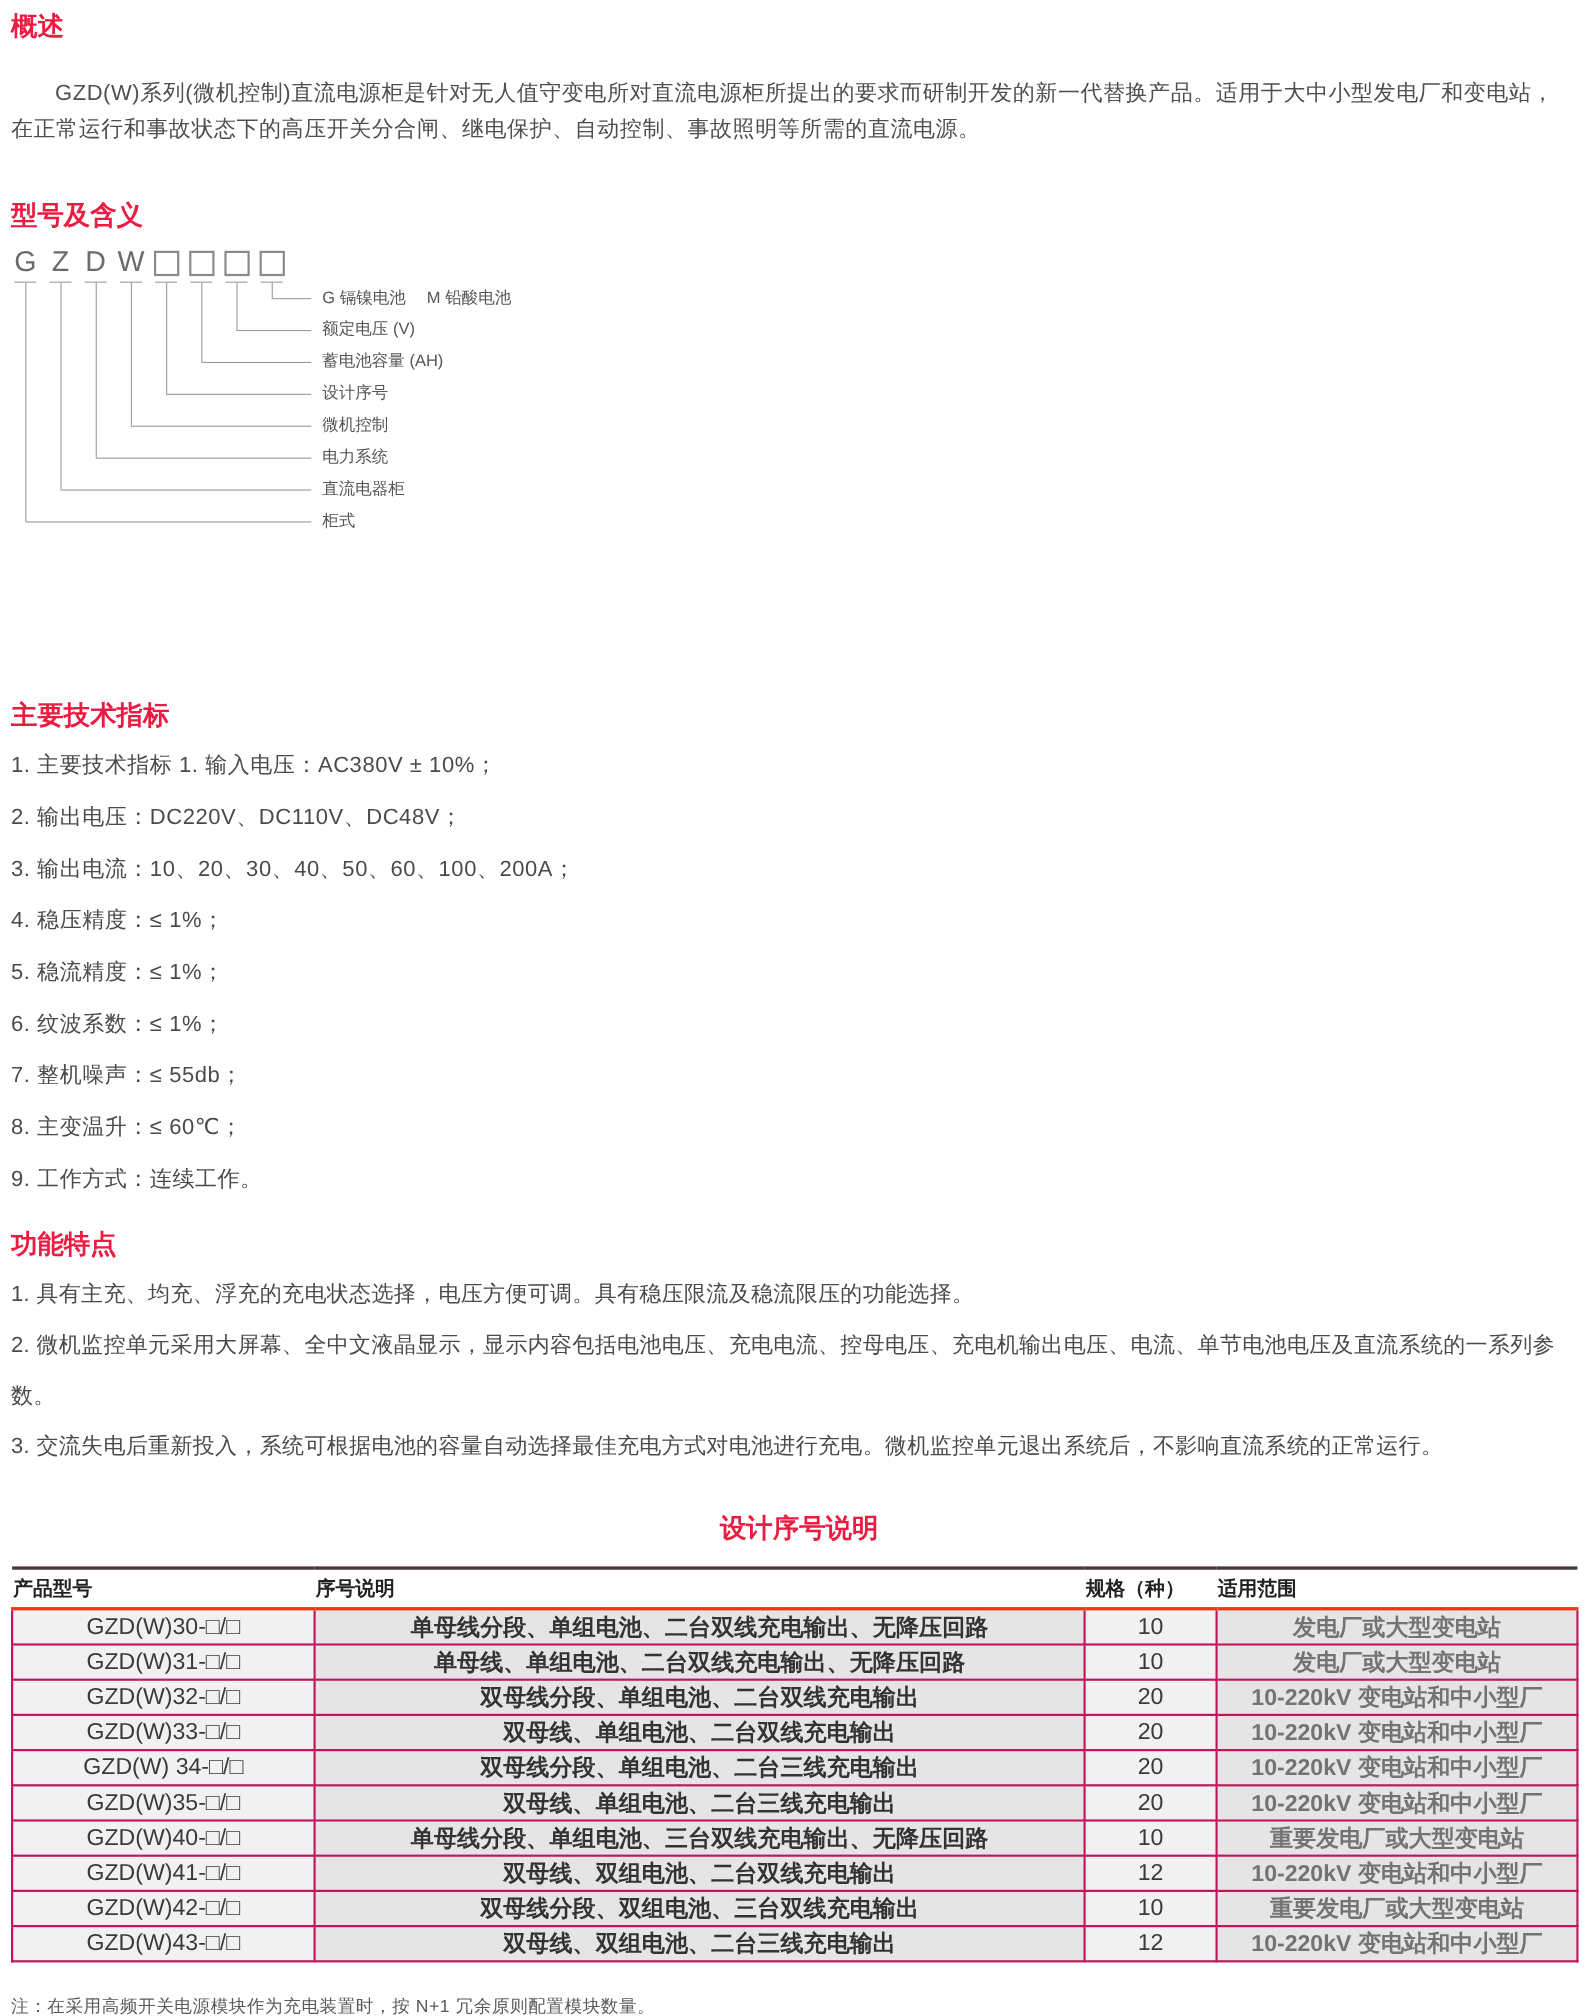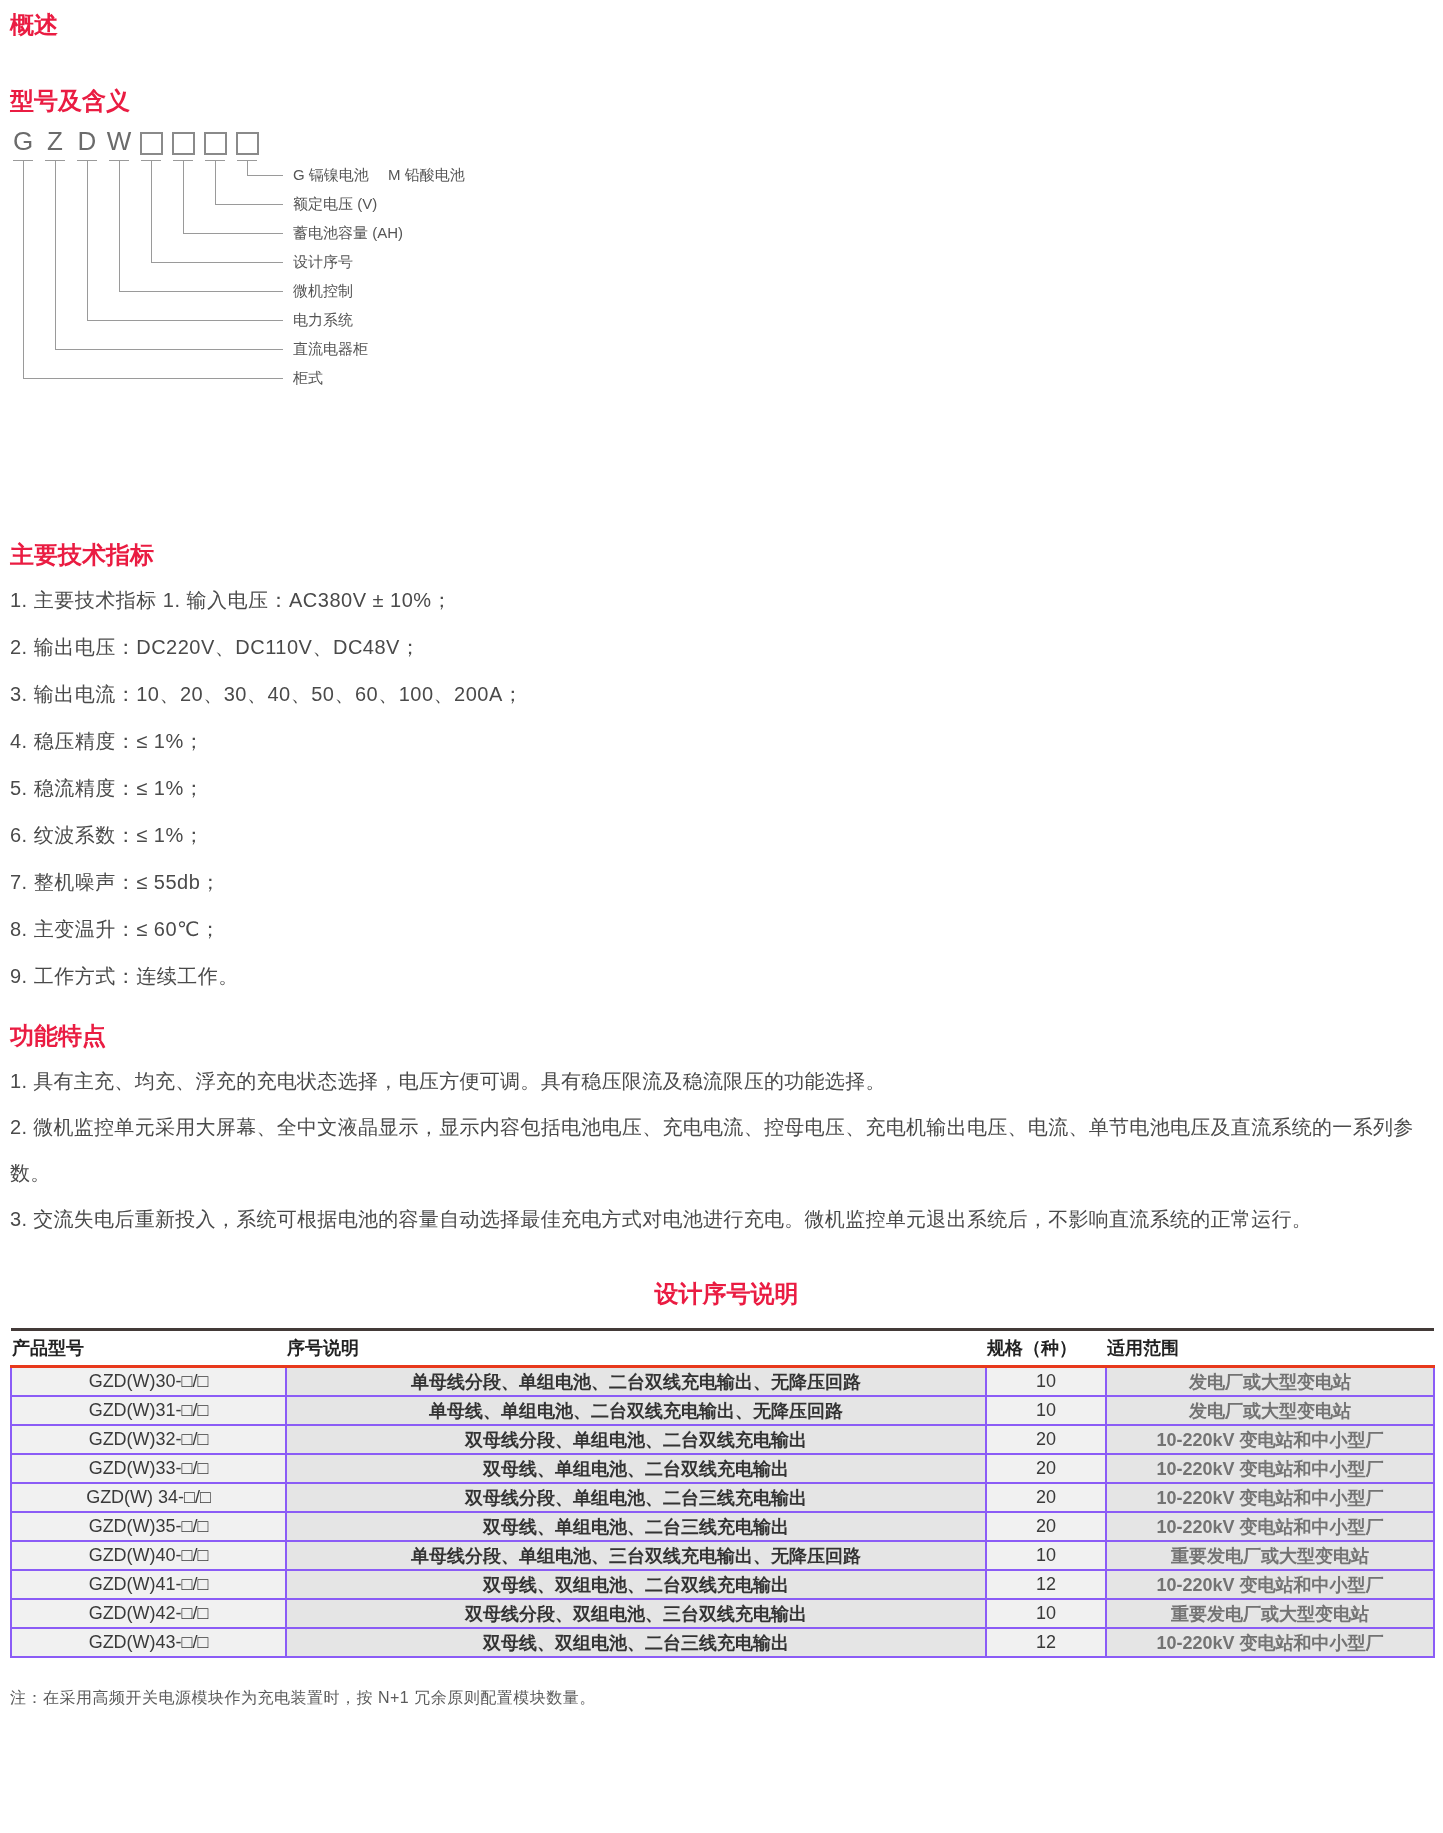--- a/index.html
+++ b/index.html
@@ -17,34 +17,35 @@
   .dhline{position:absolute;height:1px;background:#9a9a9a;}
   .dlabel{position:absolute;left:293px;font-size:15px;line-height:28px;color:#555555;white-space:pre;}
   #specs-heading{margin-top:146px;}
   ul.plain{list-style:none;margin:8px 10px 0 10px;padding:0;width:1423px;color:#4a4a4a;}
   ul.specs li{font-size:20px;line-height:47px;letter-spacing:0.5px;}
   ul.features li{font-size:20px;line-height:46px;letter-spacing:0.3px;}
   #features-heading{margin-top:22px;}
   #design-heading{margin-top:38px;text-align:center;}
   table.design{border-collapse:collapse;table-layout:fixed;width:1423px;margin:20px 10px 0 10px;border-top:3px solid var(--table-top,#433a38);}
   table.design th{background:#ffffff;font-size:18px;font-weight:bold;color:#222222;height:32px;text-align:left;border-bottom:3px solid var(--table-rule,#e8391c);}
-  table.design td{height:25px;text-align:center;font-size:18px;padding:1px 4px;border:2px solid #8b5cf6;overflow:hidden;white-space:nowrap;}
+  table.design td{height:25px;text-align:center;font-size:21px;padding:1px 4px;border:2px solid #be185d;overflow:hidden;white-space:nowrap;}
   table.design td:nth-child(1){background:#f1f1f1;color:#3a3a3a;}
   table.design td:nth-child(2){background:#e5e5e5;color:#333333;font-weight:bold;}
   table.design td:nth-child(3){background:#f1f1f1;color:#3a3a3a;}
   table.design td:nth-child(4){background:#e5e5e5;color:#737373;font-weight:bold;}
   p.note{margin:30px 10px 0 10px;font-size:16px;color:#5a5a5a;letter-spacing:0.5px;}
   .bottom-pad{height:80px;}
 </style>
 </head>
 <body>
 
 <div class="page">
 
   <h2 class="sec" id="overview-heading">概述</h2>
+  <p class="overview">GZD(W)系列(微机控制)直流电源柜是针对无人值守变电所对直流电源柜所提出的要求而研制开发的新一代替换产品。适用于大中小型发电厂和变电站，在正常运行和事故状态下的高压开关分合闸、继电保护、自动控制、事故照明等所需的直流电源。</p>
 
   <h2 class="sec" id="model-heading">型号及含义</h2>
   <div class="diagram" id="model-diagram">
       <div class="dchar" style="left: 8px;">G</div>
       <div class="dchar" style="left: 40px;">Z</div>
       <div class="dchar" style="left: 72px;">D</div>
       <div class="dchar" style="left: 104px;">W</div>
       <div class="dbox" style="left: 140px;"></div>
       <div class="dbox" style="left: 172px;"></div>
       <div class="dbox" style="left: 204px;"></div>

